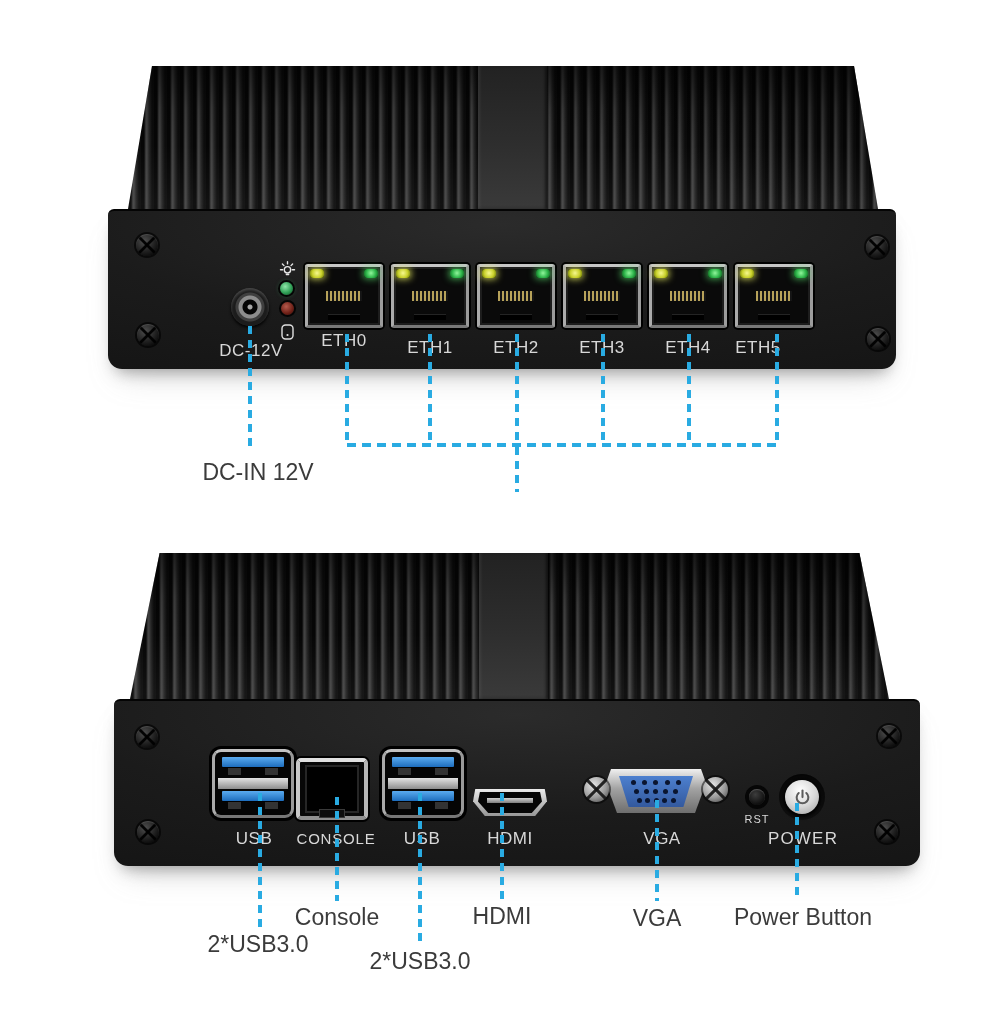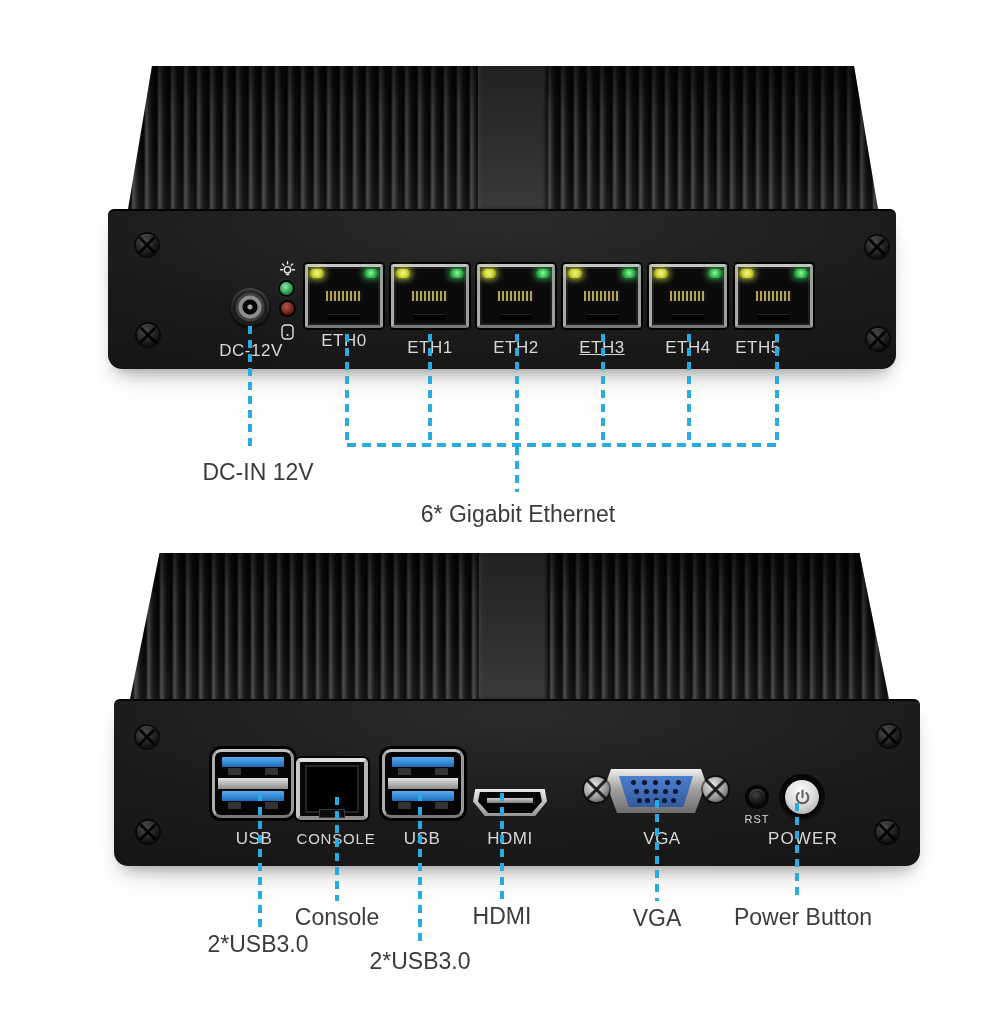--- a/index.html
+++ b/index.html
@@ -268,37 +268,36 @@
       <div class="rj45" style="left:627px; top:53px;">
           <div class="led y"></div>
           <div class="led g"></div>
           <div class="pins"></div>
           <div class="slot"></div>
         </div>
 
       <div class="port-label" style="left:236px; top:120px;">ETH0</div>
       <div class="port-label" style="left:322px; top:127px;">ETH1</div>
       <div class="port-label" style="left:408px; top:127px;text-align:right;">ETH2</div>
-      <div class="port-label" style="left:494px; top:127px;text-decoration:underline;">ETH3</div>
+      <div class="port-label" style="left:494px; top:127px;">ETH3</div>
       <div class="port-label" style="left:580px; top:127px;">ETH4</div>
       <div class="port-label" style="left:650px; top:127px;text-align:right;">ETH5</div>
     </div>
   </section>
 
   <div class="vdash" style="left:248px; top:326px; height:122px;"></div>
   <div class="vdash" style="left:345px; top:334px; height:109px;"></div>
   <div class="vdash" style="left:428px; top:334px; height:109px;"></div>
   <div class="vdash" style="left:515px; top:334px; height:109px;"></div>
   <div class="vdash" style="left:601px; top:334px; height:109px;"></div>
   <div class="vdash" style="left:687px; top:334px; height:109px;"></div>
   <div class="vdash" style="left:775px; top:334px; height:109px;"></div>
   <div class="hdash" style="left:347px; top:443px; width:432px;"></div>
   <div class="vdash" style="left:515px; top:447px; height:45px;"></div>
   <div class="anno" style="left:258px; top:459px;">DC-IN 12V</div>
-  <div class="anno" style="left:518px; top:501px;">6* Gigabit Ethernet</div>
 
   <section>
     <div class="topface" style="left:130px; top:553px; width:759px; height:146px; clip-path:polygon(3.9% 0, 96.1% 0, 100% 100%, 0 100%);">
       <div class="band" style="left:349px;"></div>
     </div>
     <div class="face" style="left:114px; top:699px; width:806px; height:167px;">
       <div class="screw" style="left:22px; top:25px;"></div>
       <div class="screw" style="left:23px; top:120px;"></div>
       <div class="screw" style="left:764px; top:24px;"></div>
       <div class="screw" style="left:762px; top:120px;"></div>

